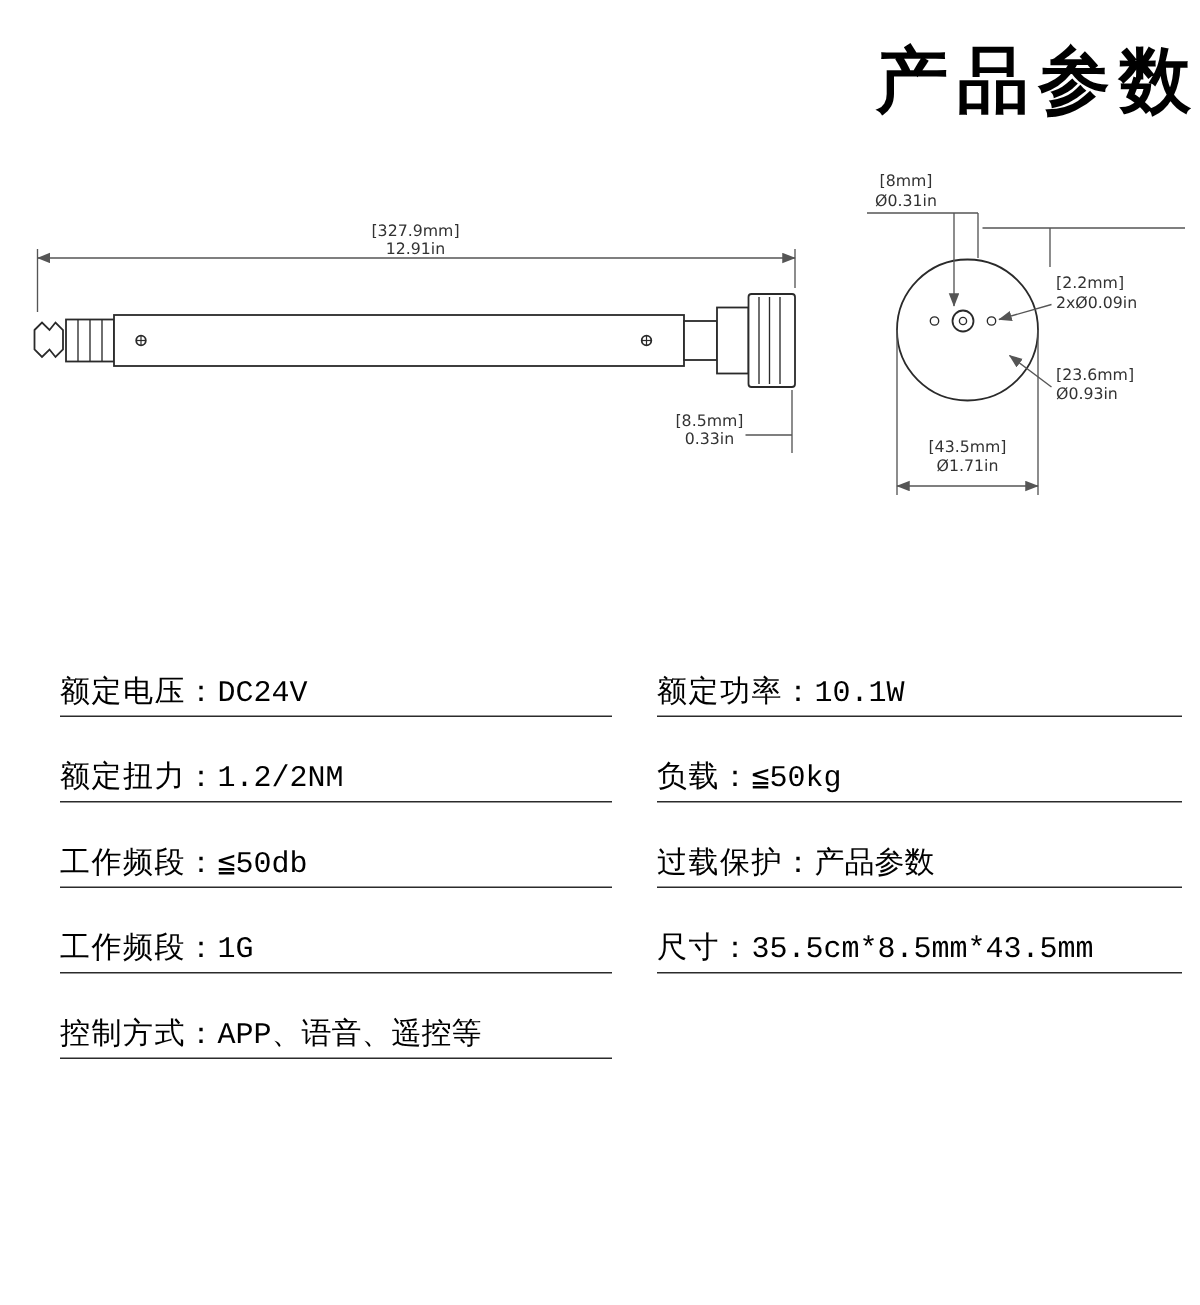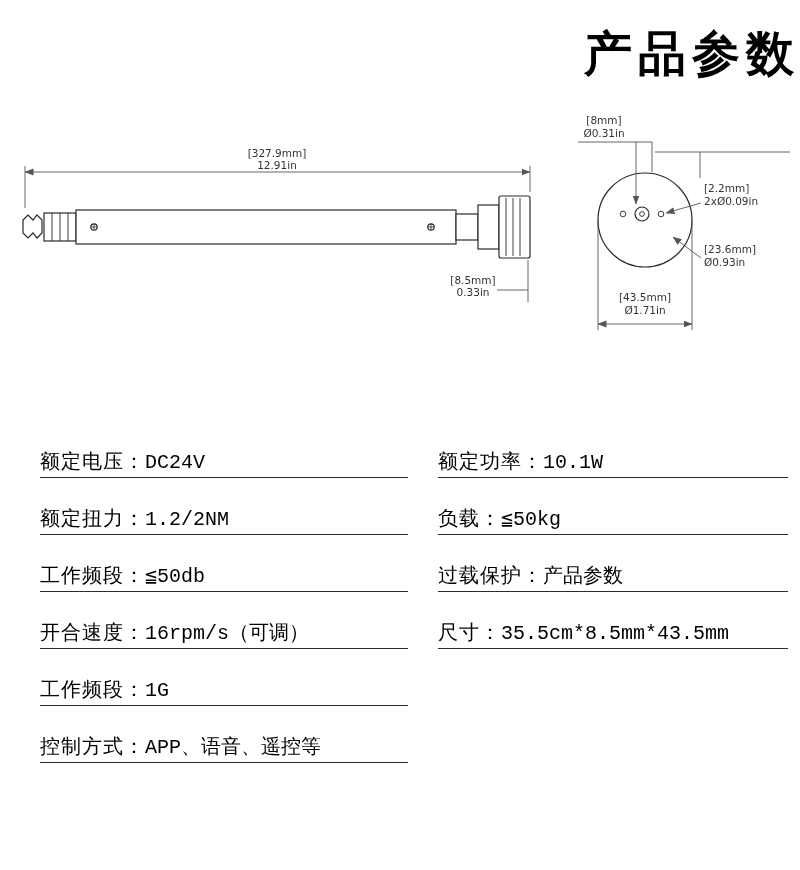--- a/index.html
+++ b/index.html
@@ -122,23 +122,20 @@
     <div class="spec-row">
       <span class="spec-label">额定电压：</span><span class="spec-value">DC24V</span>
     </div>
     <div class="spec-row">
       <span class="spec-label">额定扭力：</span><span class="spec-value">1.2/2NM</span>
     </div>
     <div class="spec-row">
       <span class="spec-label">工作频段：</span><span class="spec-value">≦50db</span>
     </div>
     <div class="spec-row">
-      <span class="spec-label">开合速度：</span><span class="spec-value">16rpm/s（可调）</span>
-    </div>
-    <div class="spec-row">
       <span class="spec-label">工作频段：</span><span class="spec-value">1G</span>
     </div>
     <div class="spec-row">
       <span class="spec-label">控制方式：</span><span class="spec-value">APP、语音、遥控等</span>
     </div>
   </div>
   <div class="spec-col">
     <div class="spec-row">
       <span class="spec-label">额定功率：</span><span class="spec-value">10.1W</span>
     </div>

